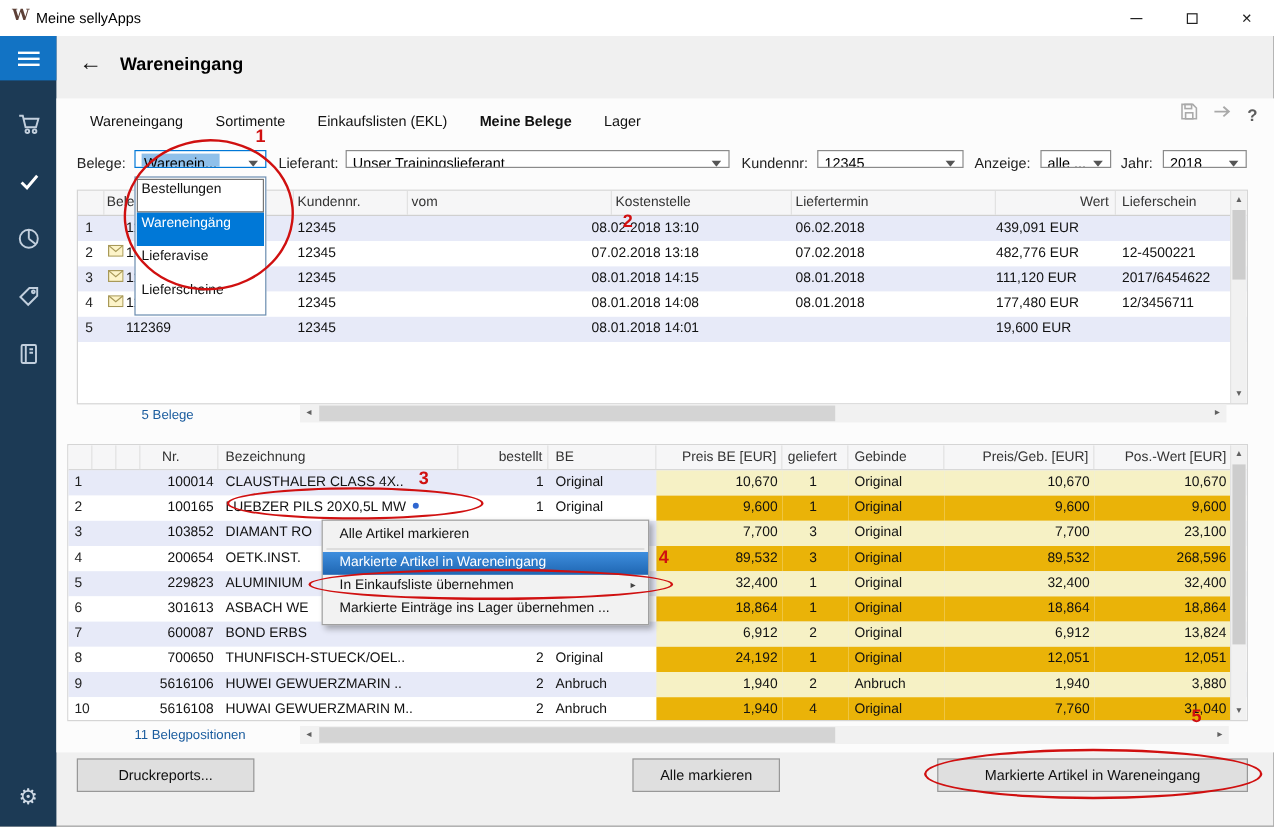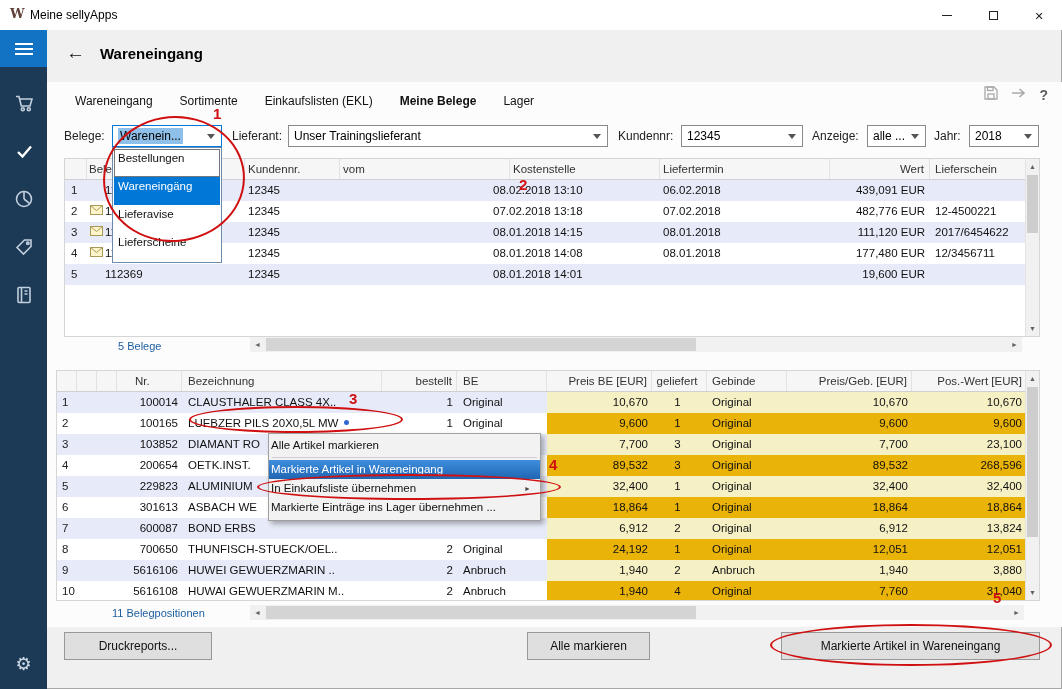--- a/index.html
+++ b/index.html
@@ -38,21 +38,21 @@
 
   
   .tab-bar { position:absolute; left:75px; top:90px; height:22px; display:flex; gap:27px; }
   .tab { font-size:12px; color:#111; line-height:22px; white-space:nowrap; }
   .tab.active { font-weight:bold; }
   .toolbar-icons { position:absolute; right:14px; top:85px; display:flex; gap:11px; align-items:center; }
   .tb-help { font:bold 14px "Liberation Sans",sans-serif; color:#5c5c5c; }
 
   
   .flabel { position:absolute; top:129px; font-size:12px; color:#222; }
-  .cbox { position:absolute; top:125px; height:22px; background:#fff; border:1px solid #8b8b8b; font-size:12px; line-height:20px; padding-left:5px; white-space:nowrap; overflow:hidden; }
+  .cbox { position:absolute; top:125px; height:15px; background:#fff; border:1px solid #8b8b8b; font-size:12px; line-height:20px; padding-left:5px; white-space:nowrap; overflow:hidden; }
   .cb-arrow { position:absolute; right:6px; top:8px; width:0; height:0; border-left:4px solid transparent; border-right:4px solid transparent; border-top:5px solid #555; }
   .cbox.focused { border-color:#0078d7; }
   .sel-text { background:#8fc0ea; padding:1px 2px; }
 
   
   .dropdown { position:absolute; left:112px; top:147px; width:110px; background:#fff; border:1px solid #6a8cb0; z-index:50; padding:1px; }
   .dd-item { height:28px; line-height:18px; font-size:11.5px; padding-left:4px; color:#111; white-space:nowrap; }
   .dd-item.sel { background:#0078d7; color:#fff; }
   .dd-item.foc { outline:1px solid #777; outline-offset:-1px; }
 
@@ -67,21 +67,21 @@
   .trow.odd  .yel { background:#f6f1c5; }
   .trow.even .yel { background:#eab308; }
 
   
   .h-num{width:22px}.h-beleg{width:158px;padding-left:2px}.h-kund{width:95px;padding-left:3px}
   .h-kost{width:150px;padding-left:3px}.h-vom{width:170px;padding-left:3px}.h-lt{width:170px;padding-left:3px}
   .h-wert{width:100px;text-align:right;padding-right:5px}.h-ls{width:96px;padding-left:5px;border-right:none!important}
   .u-num{width:22px;padding-left:6px;color:#222}.u-mail{width:18px;padding-left:3px}
   .u-beleg{width:140px}.u-kund{width:95px;padding-left:3px}.u-kost{width:150px;padding-left:3px}
   .u-vom{width:170px;padding-left:3px}.u-lt{width:170px;padding-left:3px}
-  .u-wert{width:100px;text-align:right;padding-right:5px}.u-ls{width:96px;padding-left:5px}
+  .u-wert{width:100px;padding-right:5px}.u-ls{width:96px;padding-left:5px}
 
   
   .p-num{width:20px;padding-left:5px;color:#222}.p-ic1{width:20px}.p-ic2{width:20px}
   .p-nr{width:65px;text-align:right;padding-right:4px}
   .ph-nr{width:65px;padding-left:18px}
   .p-bez{width:200px;padding-left:6px}
   .p-best{width:75px;text-align:right;padding-right:4px}
   .p-be{width:90px;padding-left:6px}
   .p-pbe{width:105px;text-align:right;padding-right:4px}
   .p-gel{width:55px;text-align:center;padding-right:4px}
@@ -98,21 +98,21 @@
   .vthumb { position:absolute; left:1px; width:11px; background:#cdcdcd; }
   .hscroll { position:absolute; height:15px; background:#f1f1f1; z-index:5; }
   .harr { position:absolute; top:0; width:15px; height:15px; font-size:7px; color:#616161; text-align:center; line-height:15px; }
   .harr.lt{left:0}.harr.rt{right:0}
   .hthumb { position:absolute; top:1px; height:13px; background:#d4d4d4; }
   .status-txt { position:absolute; font-size:11px; color:#1a5c9e; z-index:5; }
 
   
   .cmenu { position:absolute; left:268px; top:433px; width:273px; background:#f2f2f2; border:1px solid #a0a0a0;
            box-shadow:3px 3px 5px rgba(0,0,0,.3); padding:2px 0 3px 0; z-index:50; }
-  .menu-item { height:19px; line-height:19px; font-size:11.5px; padding-left:2px; color:#111; position:relative; white-space:nowrap; }
+  .menu-item { height:19px; line-height:19px; font-size:11.5px; padding-left:14px; color:#111; position:relative; white-space:nowrap; }
   .menu-item.hl { background:linear-gradient(#3e8ede,#1f66b2); color:#fff; }
   .menu-item.has-sub::after { content:"\25BA"; position:absolute; right:9px; top:0; font-size:7px; color:#444; }
   .menu-sep { height:1px; background:#cfcfcf; margin:2px 3px; }
 
   
   .btn { position:absolute; top:632px; height:28px; background:#dfdfdf; border:1px solid #989898; font-size:12px; color:#111;
          display:flex; align-items:center; justify-content:center; }
 
   
   .ann { position:absolute; z-index:60; pointer-events:none; }

